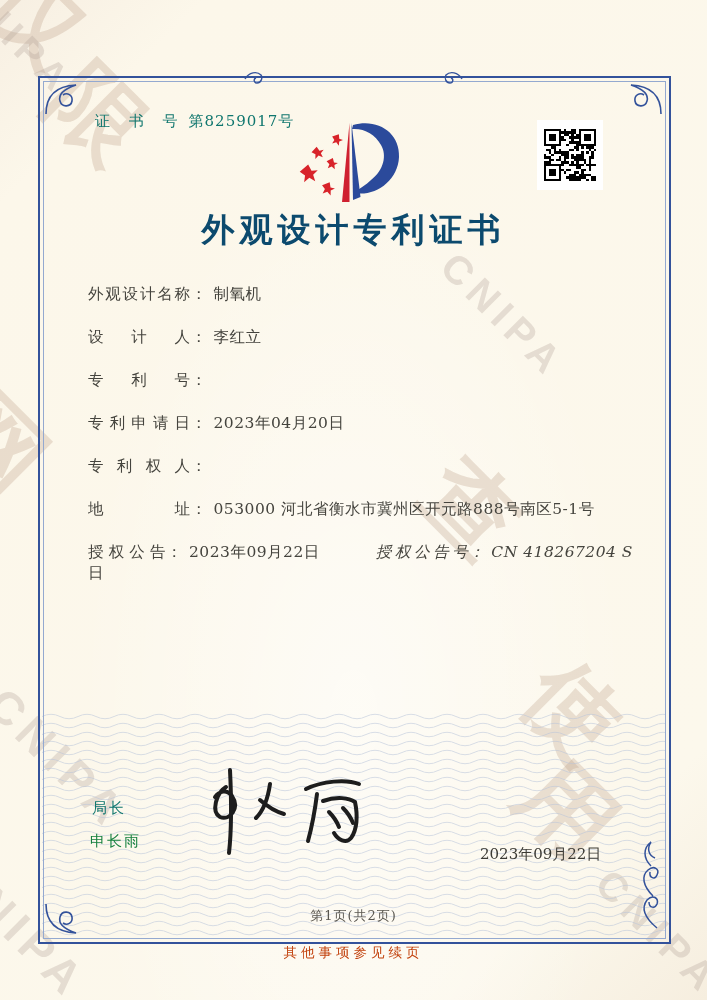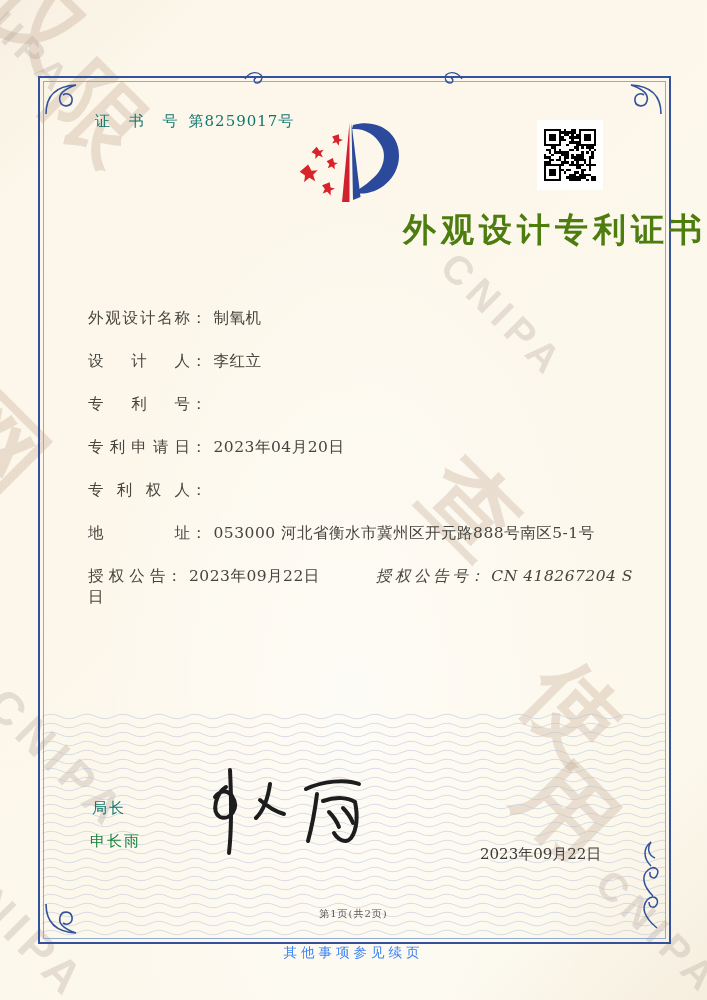--- a/index.html
+++ b/index.html
@@ -32,41 +32,41 @@
   
   #waveband{position:absolute;left:42px;right:42px;top:712px;height:226px;z-index:0;opacity:.55;}
   
   .content{z-index:3;}
   .cert-no{position:absolute;left:95px;top:112px;font-size:15px;color:#0f766e;}
   .cert-no .lbl{letter-spacing:7px;margin-right:4px;}
   .cert-no .num{letter-spacing:1px;}
   .logo{position:absolute;left:296px;top:112px;}
   .qr-box{position:absolute;left:537px;top:120px;width:66px;height:70px;background:#fff;
       display:flex;align-items:center;justify-content:center;}
-  .doc-title{position:absolute;left:0;right:0;top:208px;text-align:right;
-      font-size:33px;font-weight:700;letter-spacing:5px;color:#4d7c0f;}
-  .fields{position:absolute;left:88px;top:308px;width:545px;}
+  .doc-title{position:absolute;left:0;right:0;top:208px;text-align:center;
+      font-size:33px;font-weight:700;letter-spacing:5px;color:#0c4a6e;}
+  .fields{position:absolute;left:88px;top:284px;width:545px;}
   .field-row{display:flex;align-items:baseline;height:24px;margin-bottom:19px;
       font-size:15.5px;color:#45443e;}
   .field-row .flabel{display:inline-block;width:102px;text-align:justify;text-align-last:justify;}
   .field-row .flabel.short{width:92px;}
   .field-row .colon{margin:0 7px 0 1px;}
   .field-row .fvalue{letter-spacing:.5px;white-space:nowrap;text-align:right;}
   .pair2{display:flex;align-items:baseline;margin-left:56px;font-style:italic;}
   .body-text{position:absolute;left:80px;top:584px;width:553px;font-size:14px;
       line-height:27px;color:#3b3a34;}
   .body-text p{margin:0;text-indent:2em;text-align:justify;}
   .sig-title{position:absolute;left:92px;top:799px;font-size:15px;color:#0f766e;letter-spacing:2px;}
   .sig-name{position:absolute;left:90px;top:832px;font-size:15px;color:#15803d;letter-spacing:2px;}
   .sig-script{position:absolute;left:196px;top:760px;}
   .issue-date{position:absolute;left:480px;top:845px;font-size:15px;color:#3b3a34;}
   .page-num{position:absolute;left:0;right:0;top:907px;text-align:center;
-      font-size:10px;color:#5a5750;letter-spacing:1px;}
+      font-size:13px;color:#5a5750;letter-spacing:1px;}
   .cont-note{position:absolute;left:0;right:0;top:944px;text-align:center;
-      font-size:13.5px;color:#3b82f6;letter-spacing:4px;}
+      font-size:13.5px;color:#c2410c;letter-spacing:4px;}
 </style>
 </head>
 <body>
 
 <div class="layer" id="watermarks">
     <div class="wm cn" style="left: -8px; top: -30px; font-size: 92px;">仅</div>
     <div class="wm cn" style="left: 52px; top: 68px; font-size: 92px;">限</div>
     <div class="wm en" style="left: -62px; top: 16px; font-size: 38px;">CNIPA</div>
     <div class="wm cn" style="left: -48px; top: 398px; font-size: 92px;">网</div>
     <div class="wm en" style="left: 425px; top: 295px; font-size: 40px;">CNIPA</div>

